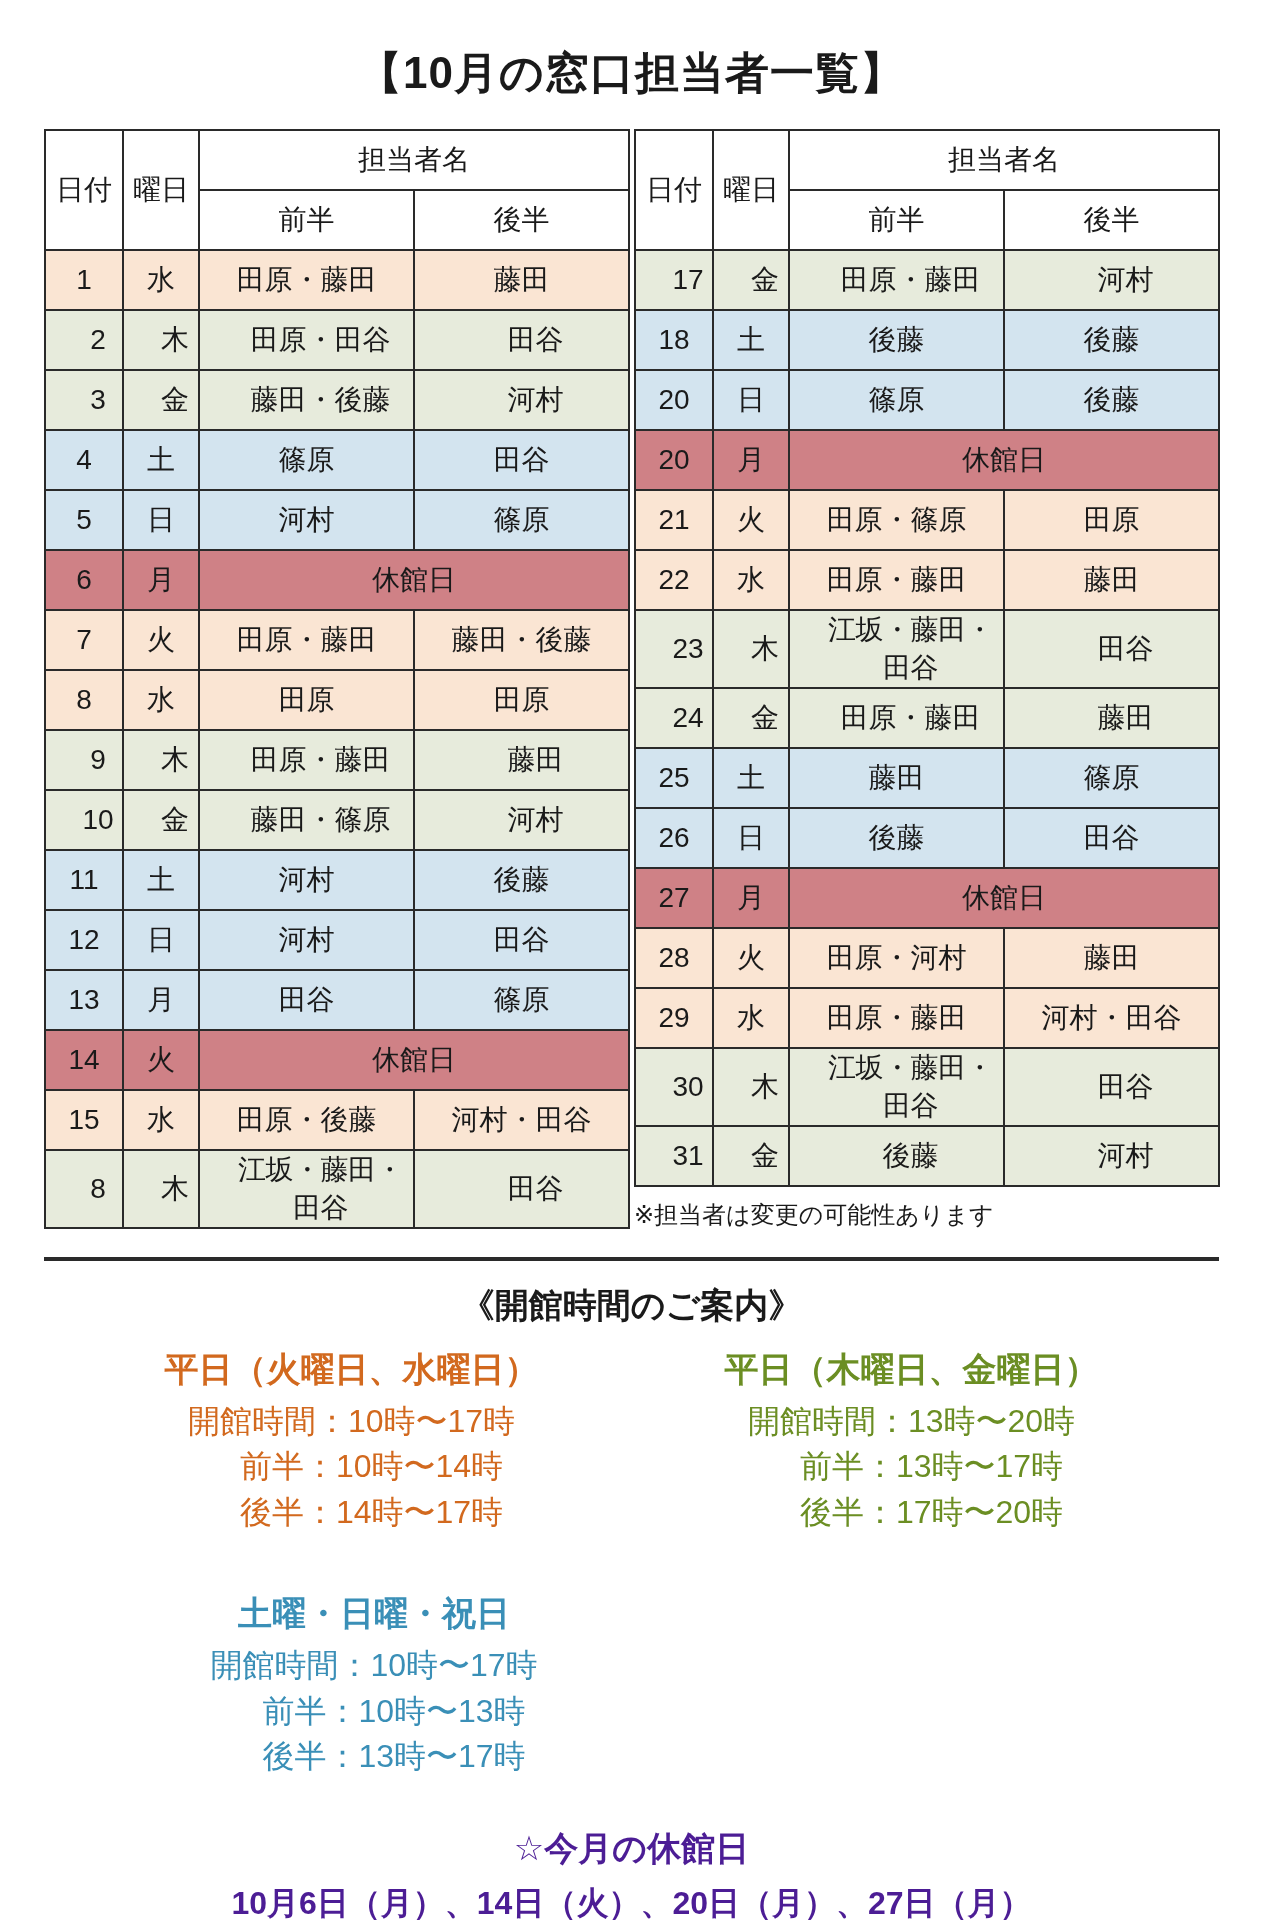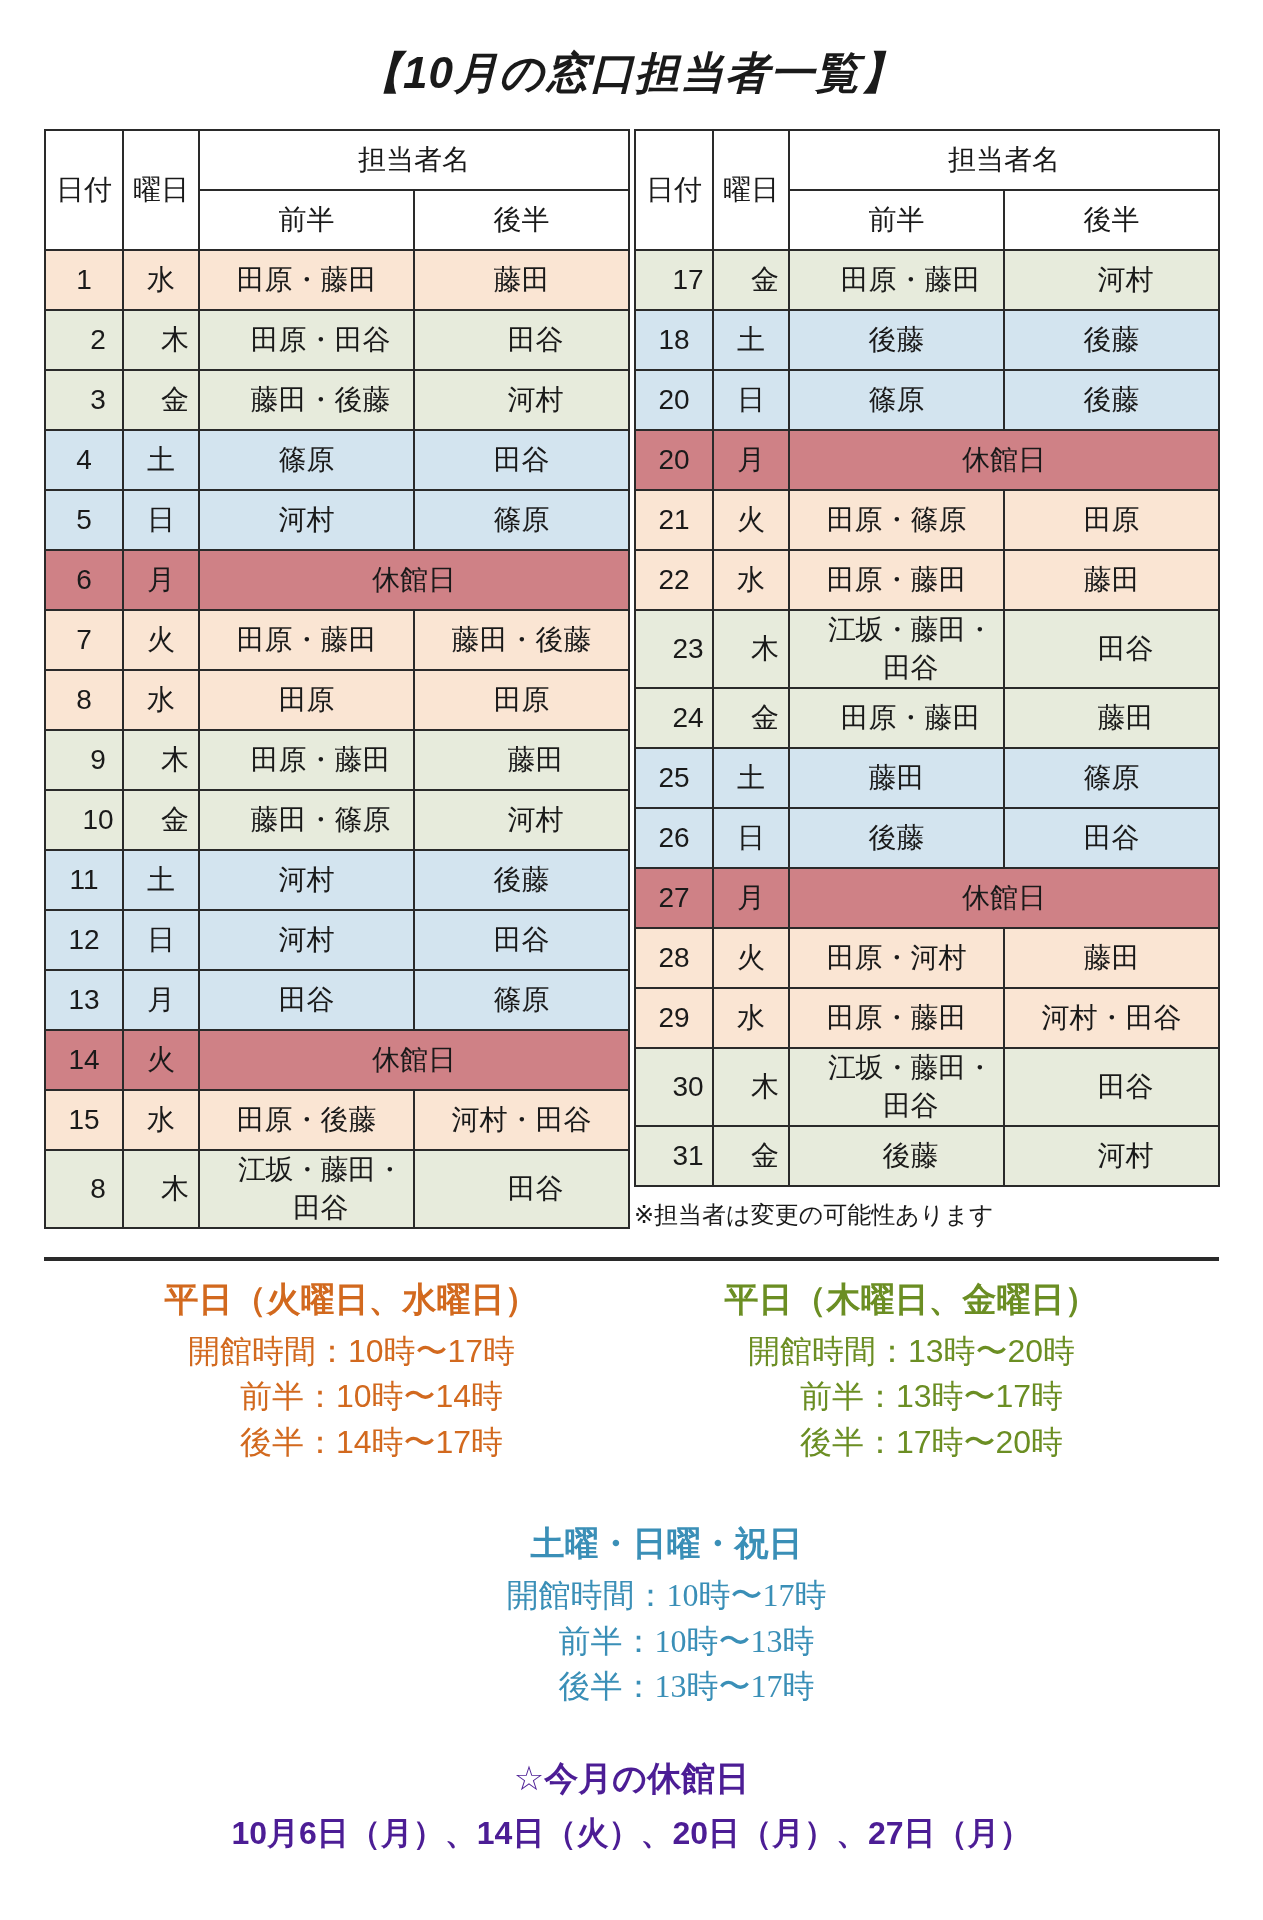--- a/index.html
+++ b/index.html
@@ -10,21 +10,20 @@
     color:#1a1a1a;
     overflow:hidden;
   }
   .page{position:relative;width:1263px;height:1920px;box-sizing:border-box;padding:34px 44px 0 44px;}
   .title{
     text-align:center;
     font-size:44px;
     font-weight:bold;
     letter-spacing:1px;
     margin:10px 0 26px 0;
-    font-style:italic;
   }
   .tables{display:flex;justify-content:space-between;align-items:flex-start;}
   table{border-collapse:collapse;table-layout:fixed;}
   .sched{width:585px;}
   .sched th,.sched td{
     border:2px solid #2a2a2a;
     text-align:center;
     font-size:28px;
     padding:0;
     height:58px;
@@ -311,37 +310,38 @@
             </tr>
           </tbody>
       </table>
       <div class="note">※担当者は変更の可能性あります</div>
     </div>
 
   </div>
 
   <hr class="hr">
 
+  <div class="section-title">《開館時間のご案内》</div>
 
   <div class="hours">
     <div class="hours-col">
       <div class="grp-title c-orange">平日（火曜日、水曜日）</div>
       <div class="grp-line c-orange">開館時間：10時〜17時</div>
       <div class="grp-line c-orange indent1">前半：10時〜14時</div>
       <div class="grp-line c-orange indent2">後半：14時〜17時</div>
     </div>
     <div class="hours-col">
       <div class="grp-title c-green">平日（木曜日、金曜日）</div>
       <div class="grp-line c-green">開館時間：13時〜20時</div>
       <div class="grp-line c-green indent1">前半：13時〜17時</div>
       <div class="grp-line c-green indent2">後半：17時〜20時</div>
     </div>
   </div>
 
-  <div class="hours" style="justify-content:center;padding-left:70px;font-family:Liberation Serif, serif;">
+  <div class="hours" style="justify-content:flex-start;padding-left:70px;">
     <div class="sat-block">
       <div class="grp-title c-blue">土曜・日曜・祝日</div>
       <div class="grp-line c-blue">開館時間：10時〜17時</div>
       <div class="grp-line c-blue indent1">前半：10時〜13時</div>
       <div class="grp-line c-blue indent2">後半：13時〜17時</div>
     </div>
   </div>
 
   <div class="closed-section">
     <div class="closed-title c-red">☆今月の休館日</div>

